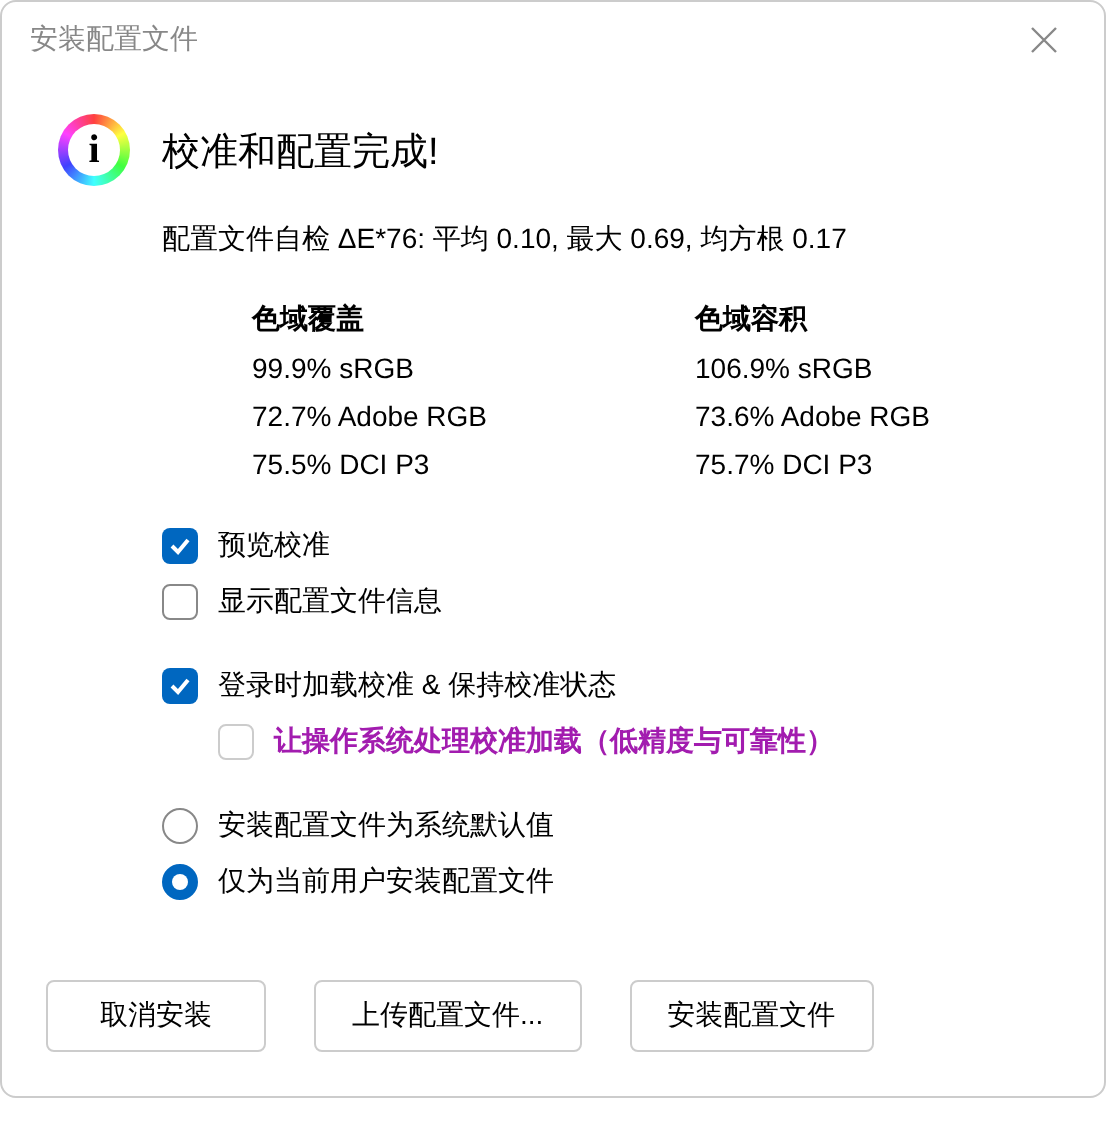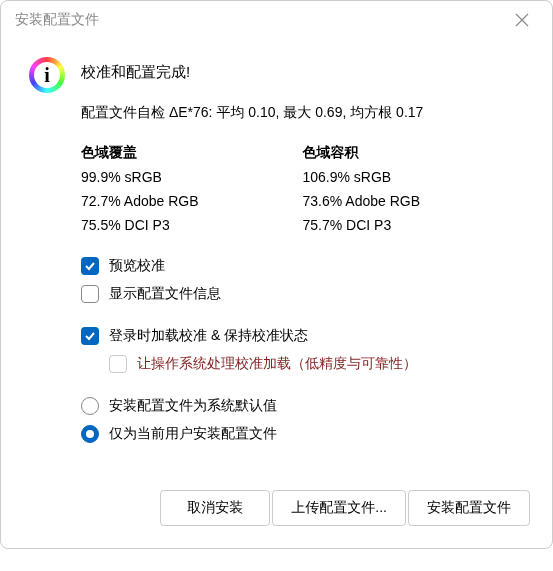--- a/index.html
+++ b/index.html
@@ -82,34 +82,35 @@
       font-weight: bold;
       font-size: 20px;
       color: #000;
       z-index: 1;
       line-height: 1;
     }
     .main-col {
       flex: 1;
     }
     .heading {
-      font-size: 15px;
+      font-size: 19px;
       margin-bottom: 22px;
       margin-top: 6px;
     }
     .subline {
       font-size: 14px;
       margin-bottom: 22px;
     }
     .gamut-row {
       display: flex;
       margin-bottom: 20px;
     }
     .gamut-col {
       width: 50%;
+      margin-left: 45px;
     }
     .gamut-heading {
       font-weight: bold;
       margin-bottom: 4px;
     }
     .gamut-line {
       line-height: 1.7;
     }
     .checkbox-row, .radio-row {
       display: flex;
@@ -137,21 +138,22 @@
       height: 12px;
     }
     .checkbox-unchecked {
       background: #fff;
       border: 1px solid #888;
     }
     .indent {
       margin-left: 28px;
     }
     .disabled-text {
-      color: #7f1d1d;
+      color: #a21caf;
+      font-weight: bold;
     }
     .radio-circle {
       width: 18px;
       height: 18px;
       border-radius: 50%;
       margin-right: 10px;
       flex-shrink: 0;
       position: relative;
     }
     .radio-checked {
@@ -170,22 +172,22 @@
       transform: translate(-50%, -50%);
     }
     .radio-unchecked {
       border: 1px solid #888;
       background: #fff;
     }
     .spacer-md { height: 14px; }
     .footer {
       padding: 18px 22px 22px 22px;
       display: flex;
-      justify-content: flex-end;
-      gap: 2px;
+      justify-content: flex-start;
+      gap: 24px;
     }
     .btn {
       padding: 8px 18px;
       border: 1px solid #ccc;
       border-radius: 4px;
       background: #fff;
       font-size: 14px;
       cursor: pointer;
       font-family: inherit;
       min-width: 110px;

